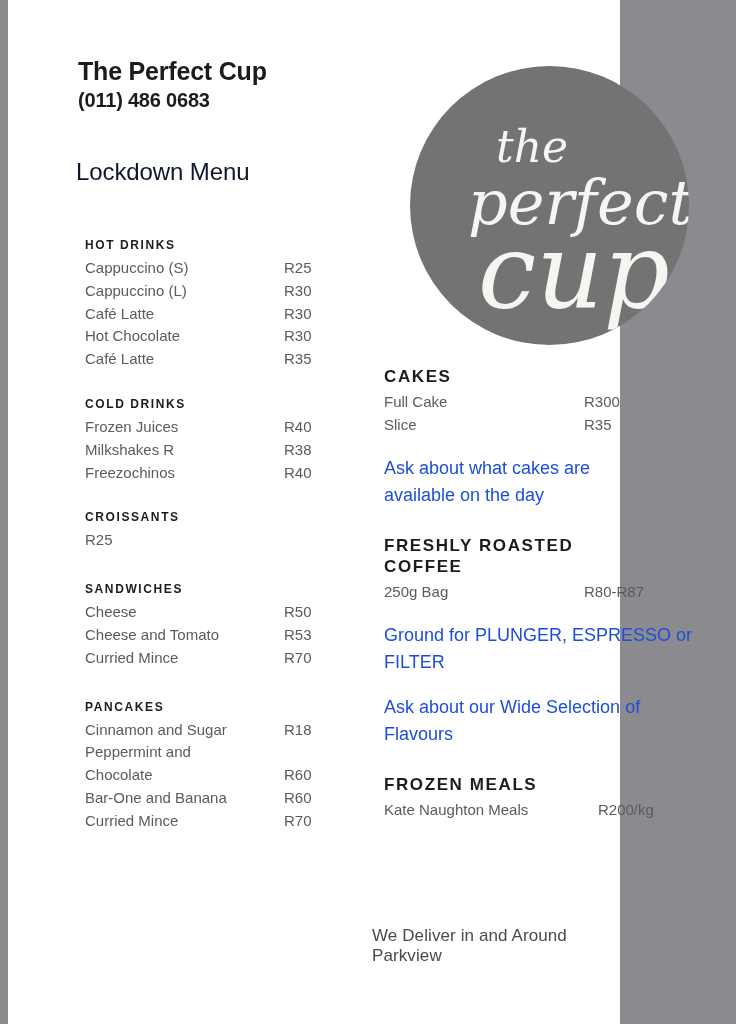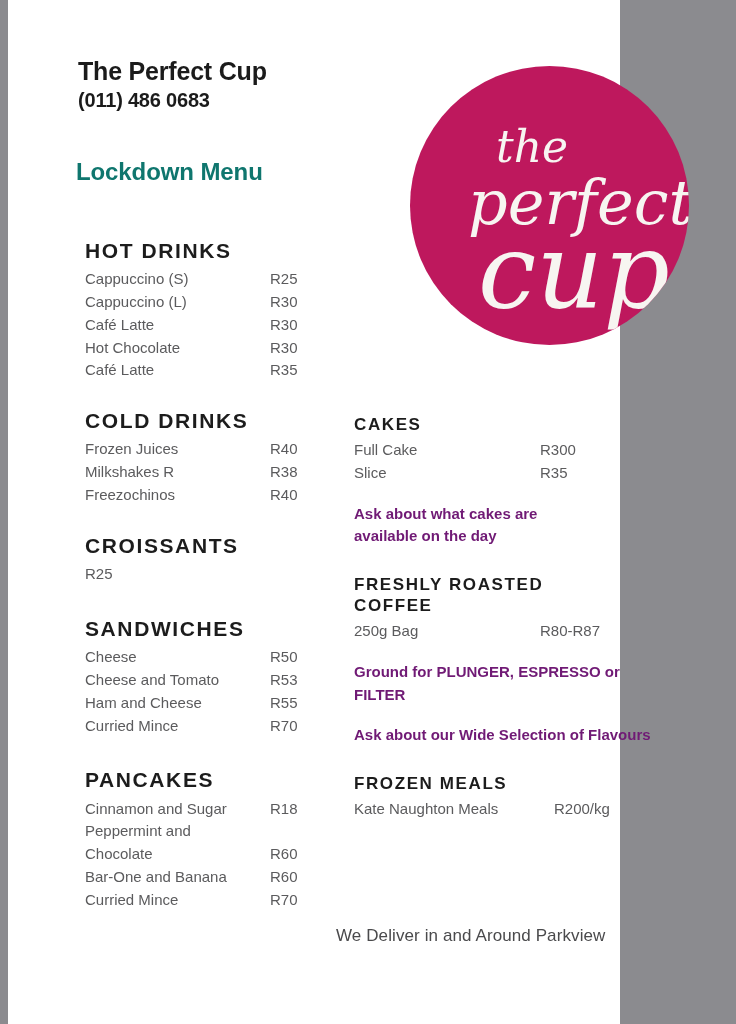--- a/index.html
+++ b/index.html
@@ -45,106 +45,105 @@
     color: #1b1b1b;
     letter-spacing: -0.2px;
     line-height: 1.2;
     margin: 2px 0 0 0;
   }
   .menu-title {
     position: absolute;
     left: 68px;
     top: 158px;
     font-size: 24px;
-    font-weight: bold;
-    color: #0f766e;
+    font-weight: normal;
+    color: #0f172a;
     letter-spacing: -0.1px;
   }
 
   
   .logo {
     position: absolute;
     left: 402px;
     top: 66px;
     width: 279px;
     height: 279px;
     border-radius: 50%;
-    background: #be185d;
+    background: #737373;
     overflow: hidden;
   }
   .logo-svg { display: block; width: 100%; height: 100%; }
   .logo-word {
     fill: #f7f5f1;
     font-family: "DejaVu Serif", serif;
     font-style: italic;
   }
 
   
   .col-left {
     position: absolute;
     left: 77px;
     top: 238px;
     width: 228px;
   }
   .col-right {
     position: absolute;
-    left: 346px;
+    left: 376px;
     top: 366px;
     width: 312px;
-    margin-top: 48px;
   }
 
   .section { margin: 0 0 0 0; }
   .section-heading {
-    font-size: 21px;
+    font-size: 12px;
     font-weight: bold;
     color: #1c1c1c;
     letter-spacing: 1.6px;
     line-height: 1.25;
     margin: 0 0 4px 0;
     white-space: pre-line;
   }
   .col-right .section-heading { font-size: 17px; }
 
   .item-row {
     display: flex;
     align-items: baseline;
     font-size: 15px;
     color: #5b5b5d;
     line-height: 1.52;
     white-space: nowrap;
+    gap: 14px;
   }
   .item-name { flex: 0 0 auto; }
   .item-price { flex: 0 0 auto; }
 
   
   .col-left .item-name { width: 185px; }
   .col-left .item-price { width: 60px; }
 
   
   .col-right .item-name { width: 186px; }
   .col-right .item-price { width: 120px; }
   .col-right .frozen .item-name { width: 200px; }
 
   .gap-sm { height: 18px; }
   .gap-md { height: 26px; }
   .gap-lg { height: 30px; }
 
   .note {
-    font-size: 15px;
-    color: #701a75;
+    font-size: 18px;
+    color: #1d4ed8;
     line-height: 1.5;
     white-space: pre-line;
     margin: 0;
-    font-weight: bold;
   }
 
   .footer {
     position: absolute;
-    left: 328px;
+    left: 364px;
     top: 926px;
     font-size: 17px;
     color: #4a4a4c;
     letter-spacing: 0.1px;
   }
 </style>
 </head>
 <body>
 
 <div class="page">
@@ -223,24 +222,20 @@
         <div class="section-heading">SANDWICHES</div>
         <div class="item-row">
           <span class="item-name">Cheese</span>
           <span class="item-price">R50</span>
         </div>
         <div class="item-row">
           <span class="item-name">Cheese and Tomato</span>
           <span class="item-price">R53</span>
         </div>
         <div class="item-row">
-          <span class="item-name">Ham and Cheese</span>
-          <span class="item-price">R55</span>
-        </div>
-        <div class="item-row">
           <span class="item-name">Curried Mince</span>
           <span class="item-price">R70</span>
         </div>
       </div>
 
       <div class="gap-lg"></div>
 
       <div class="section">
         <div class="section-heading">PANCAKES</div>
         <div class="item-row">

